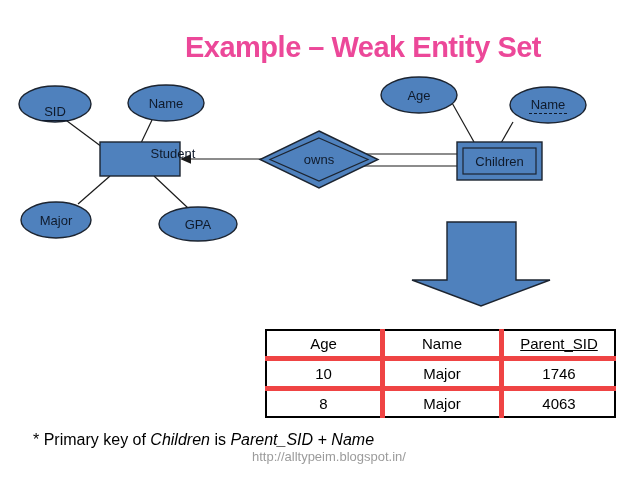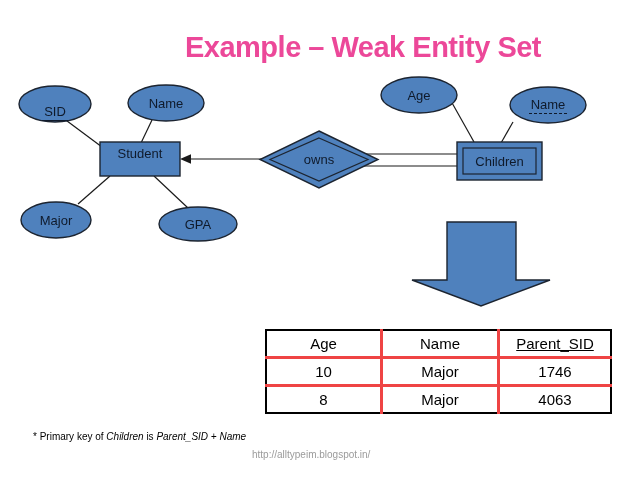--- a/index.html
+++ b/index.html
@@ -18,35 +18,35 @@
     font-size:13px; color:#0f1a2b; white-space:nowrap;
   }
   .lbl .u-solid  { border-bottom:1.4px solid #0f1a2b; padding:0 2px 1px 2px;margin-top:16px; }
   .lbl .u-dashed { border-bottom:1.4px dashed #0f1a2b; padding:0 2px 1px 2px; }
   .er-table {
     position:absolute; left:265px; top:329px; width:337px;
     border-collapse:collapse; table-layout:fixed;
     font-size:15px; color:#000; background:#fff;
   }
   .er-table th, .er-table td {
-    border:3px solid #ef4444; text-align:center; font-weight:400;
+    border:5px solid #ef4444; text-align:center; font-weight:400;
     height:25px; padding:0;
   }
   .er-table tr:first-child th { border-top:2px solid #000; }
   .er-table tr:last-child td { border-bottom:2px solid #000; }
   .er-table th:first-child, .er-table td:first-child { border-left:2px solid #000; }
   .er-table th:last-child, .er-table td:last-child { border-right:2px solid #000; }
   .er-table .u-head { text-decoration:underline; }
   .footnote {
-    position:absolute; left:33px; top:431px; font-size:10px; color:#000;
+    position:absolute; left:33px; top:431px; font-size:16px; color:#000;
     white-space:nowrap;
   }
   .footnote .it { font-style:italic; }
   .watermark {
-    position:absolute; left:252px; top:449px; font-size:10px; color:#9b9b9b;
+    position:absolute; left:252px; top:449px; font-size:13px; color:#9b9b9b;
     white-space:nowrap;
   }
 </style>
 </head>
 <body>
 
 <div class="slide">
 
   <div class="title" style="color:#ec4899;margin-left:44px;">Example – Weak Entity Set</div>
 
@@ -96,21 +96,21 @@
   <div class="lbl" style="left:159px; top:207px; width:78px; height:34px;">
     <span>GPA</span>
   </div>
   <div class="lbl" style="left:381px; top:77px; width:76px; height:36px;">
     <span>Age</span>
   </div>
   <div class="lbl" style="left:510px; top:87px; width:76px; height:36px;">
     <span class="u-dashed">Name</span>
   </div>
 
-  <div class="lbl" style="left:100px; top:142px; width:80px; height:22px;">
+  <div class="lbl" style="left:100px; top:142px; width:80px; height:22px;padding-left:33px;">
     <span>Student</span>
   </div>
   <div class="lbl" style="left:457px; top:142px; width:85px; height:38px;">
     <span>Children</span>
   </div>
   <div class="lbl" style="left:260px; top:132px; width:118px; height:55px;text-align:center;">
     <span>owns</span>
   </div>
 
   <table class="er-table">

